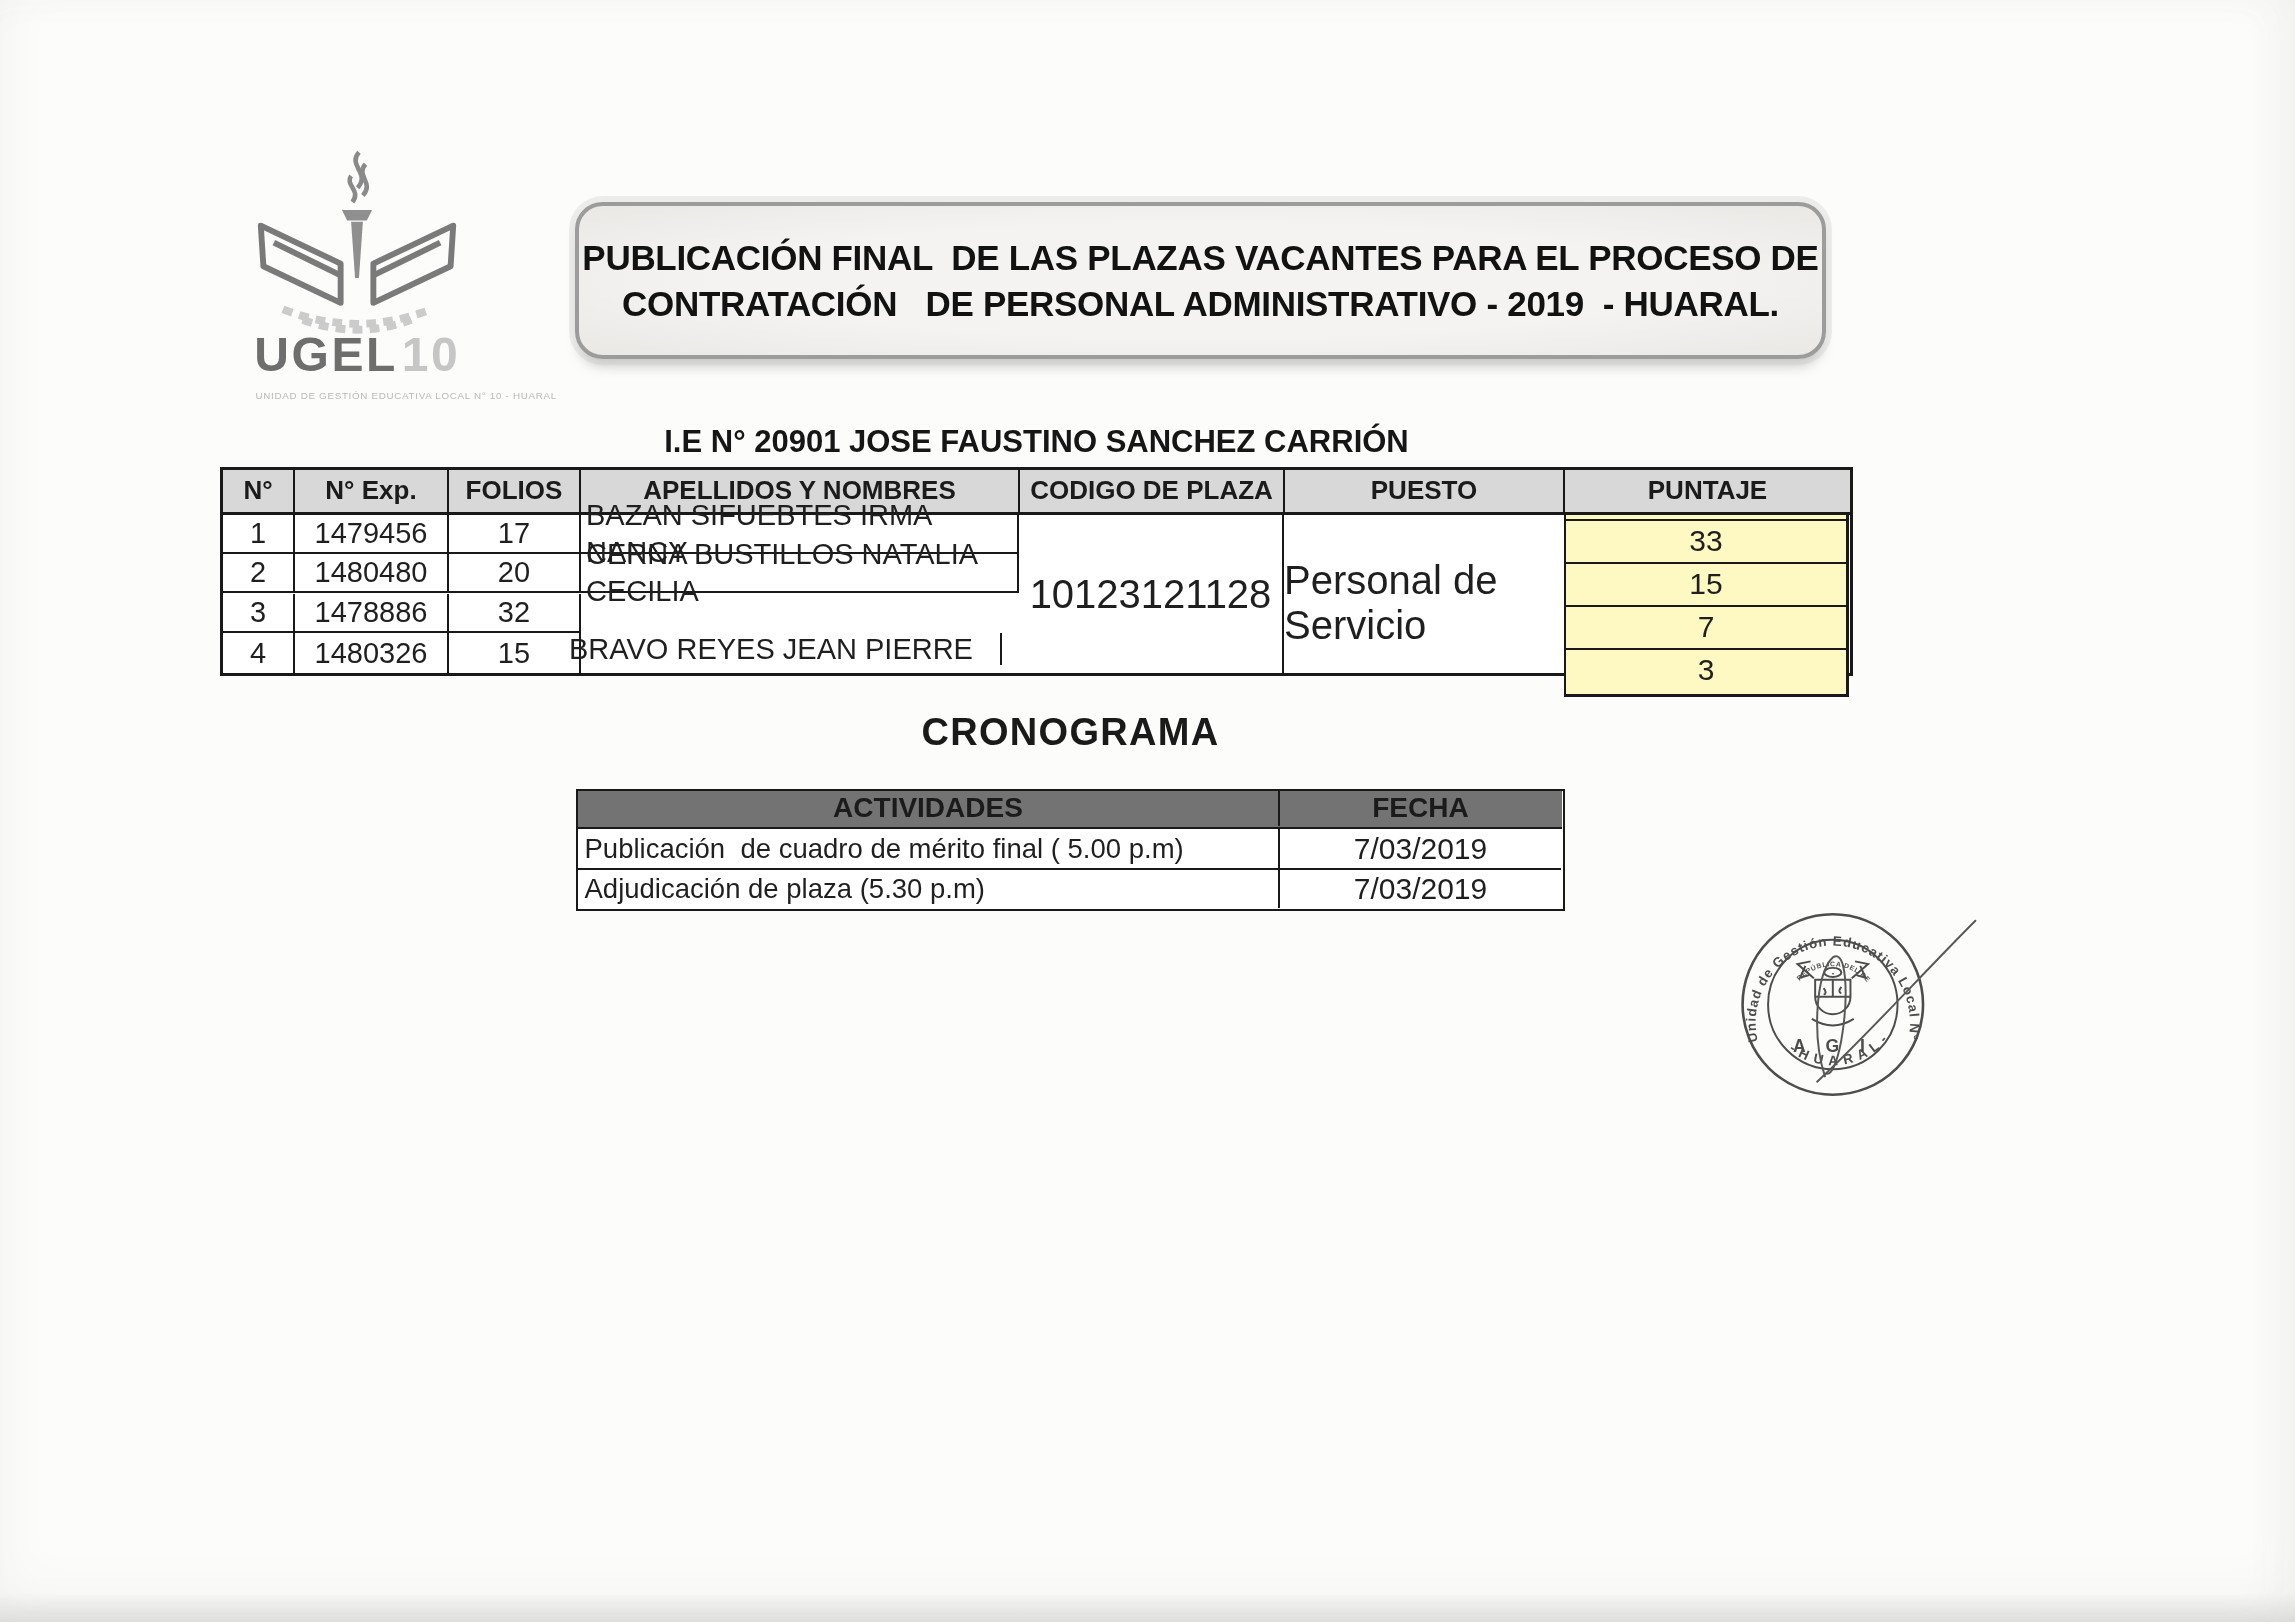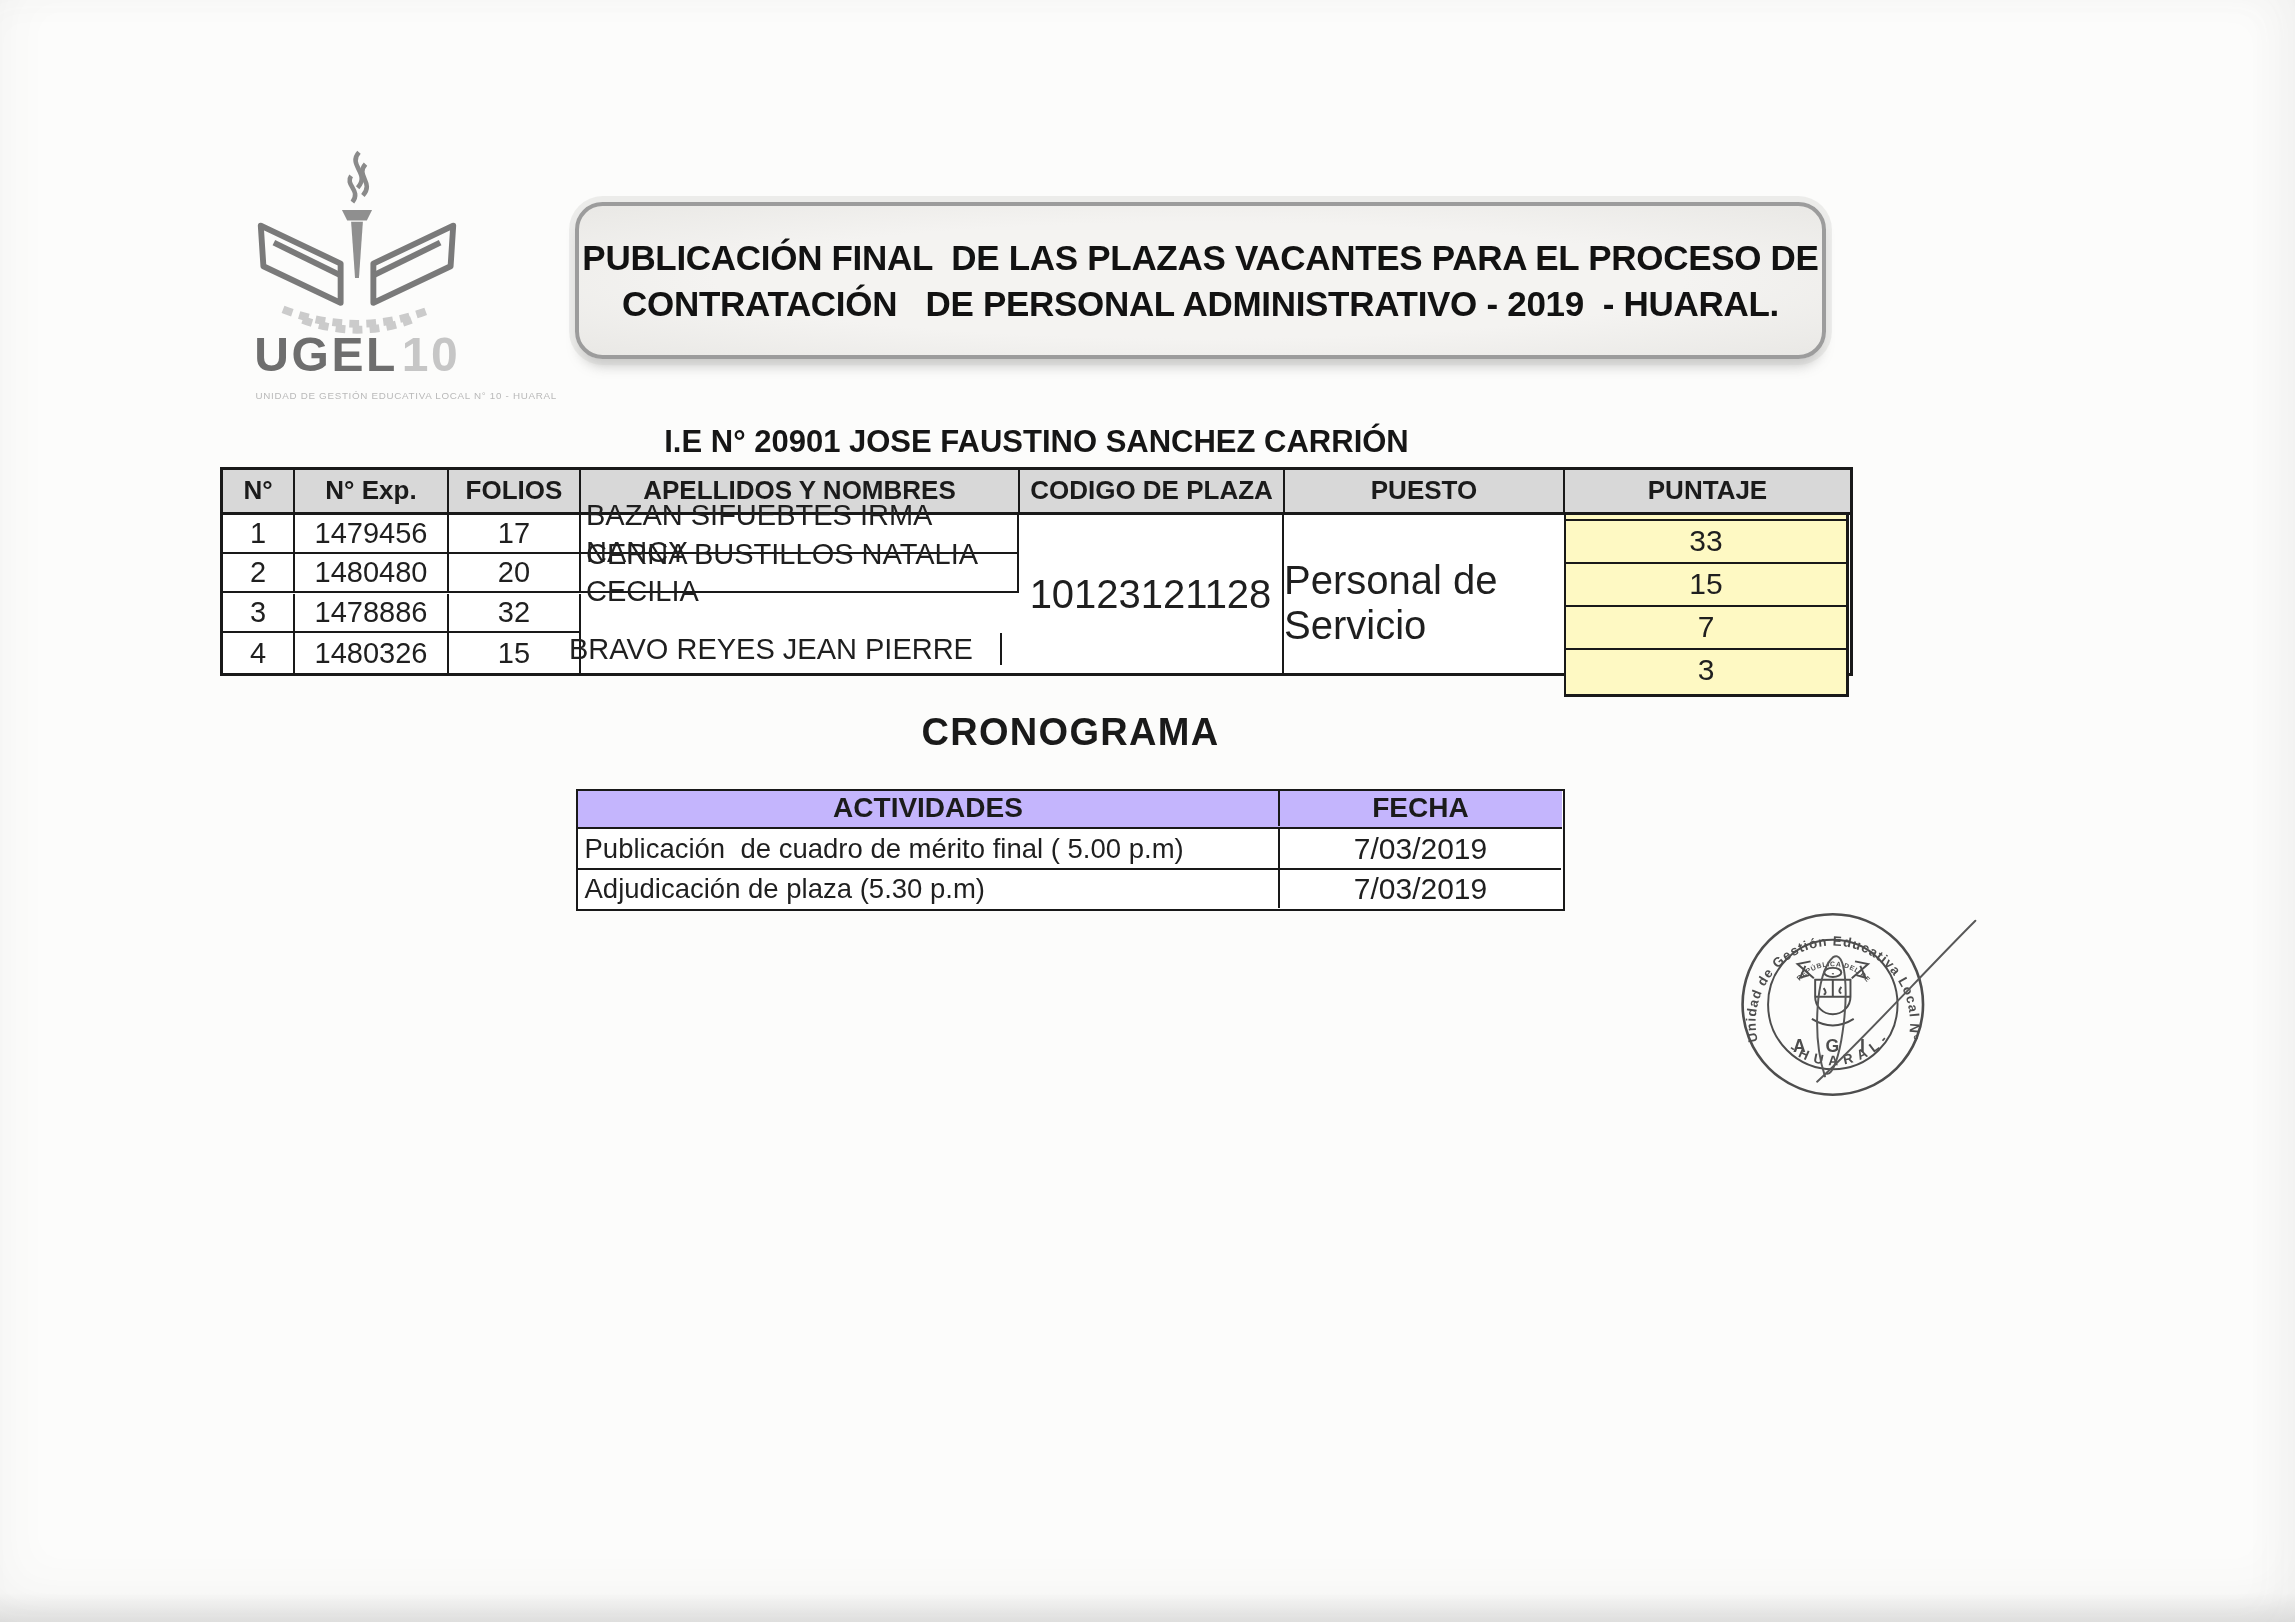--- a/index.html
+++ b/index.html
@@ -53,21 +53,21 @@
     border-bottom:3.3px solid #191919;}
   .pgap{height:3.9px;}
   .pcell{box-sizing:border-box;border-top:2.6px solid #191919;height:43px;
     display:flex;align-items:center;justify-content:center;font-size:30px;color:#1f1f1f;}
   
   .crono-heading{position:absolute;left:576px;top:711px;width:989px;text-align:center;
     font-weight:bold;font-size:38px;letter-spacing:1.3px;color:#1a1a1a;}
   .stable{position:absolute;left:576px;top:789px;width:989px;height:122px;
     box-sizing:border-box;border:2.6px solid #191919;background:#fff;}
   .stable .shrow{position:absolute;left:0;top:0;width:984px;height:38px;box-sizing:border-box;
-    border-bottom:2.6px solid #191919;background:#c4b5fd;display:flex;}
+    border-bottom:2.6px solid #191919;background:#737373;display:flex;}
   .shcell{box-sizing:border-box;border-right:2.6px solid #191919;height:35px;line-height:34px;
     text-align:center;font-weight:bold;font-size:28px;color:#1b1b1b;}
   .shcell:last-child{border-right:none;}
   .scell{position:absolute;box-sizing:border-box;font-size:27.5px;color:#1f1f1f;
     display:flex;align-items:center;}
   .scell.bline{border-bottom:2.6px solid #191919;}
   .scell.vline{border-right:2.6px solid #191919;}
   .scell.act{padding-left:6.5px;white-space:pre-wrap;}
   .scell.date{justify-content:center;font-size:30px;}
   

